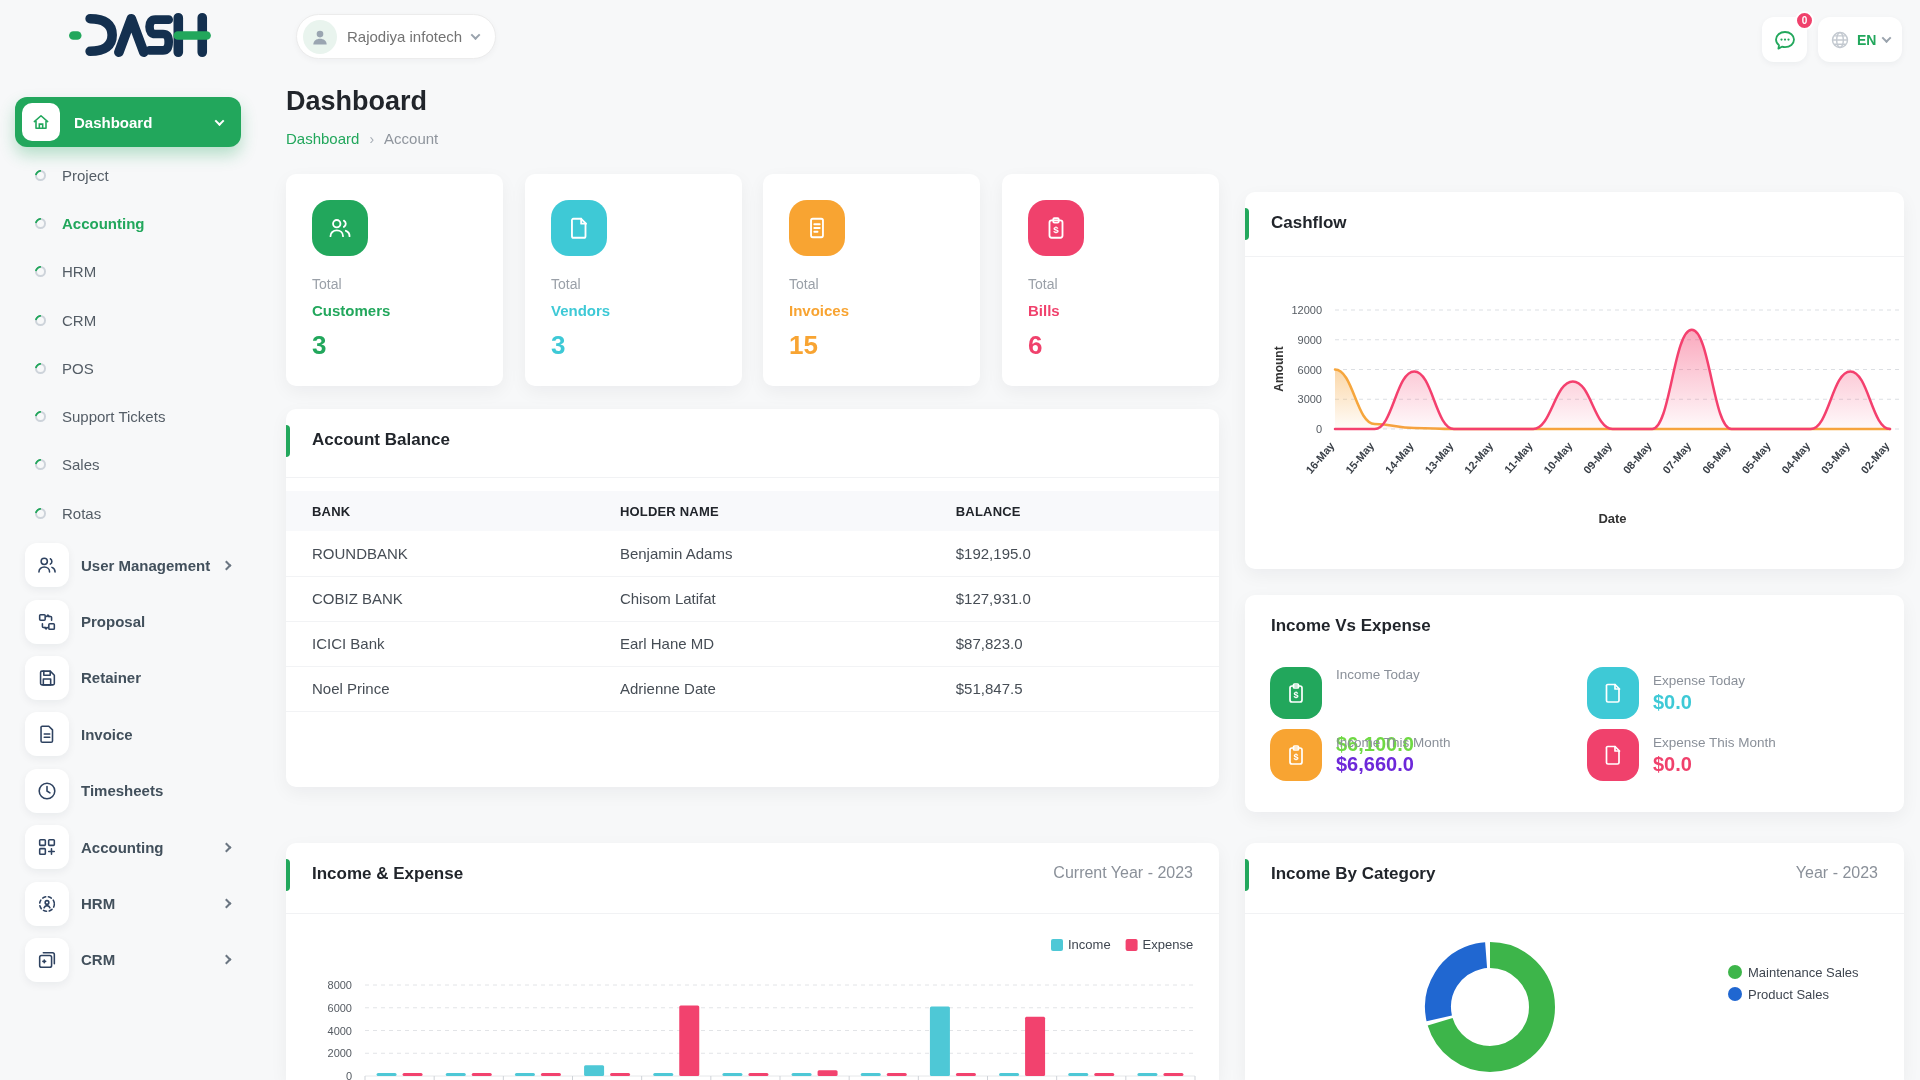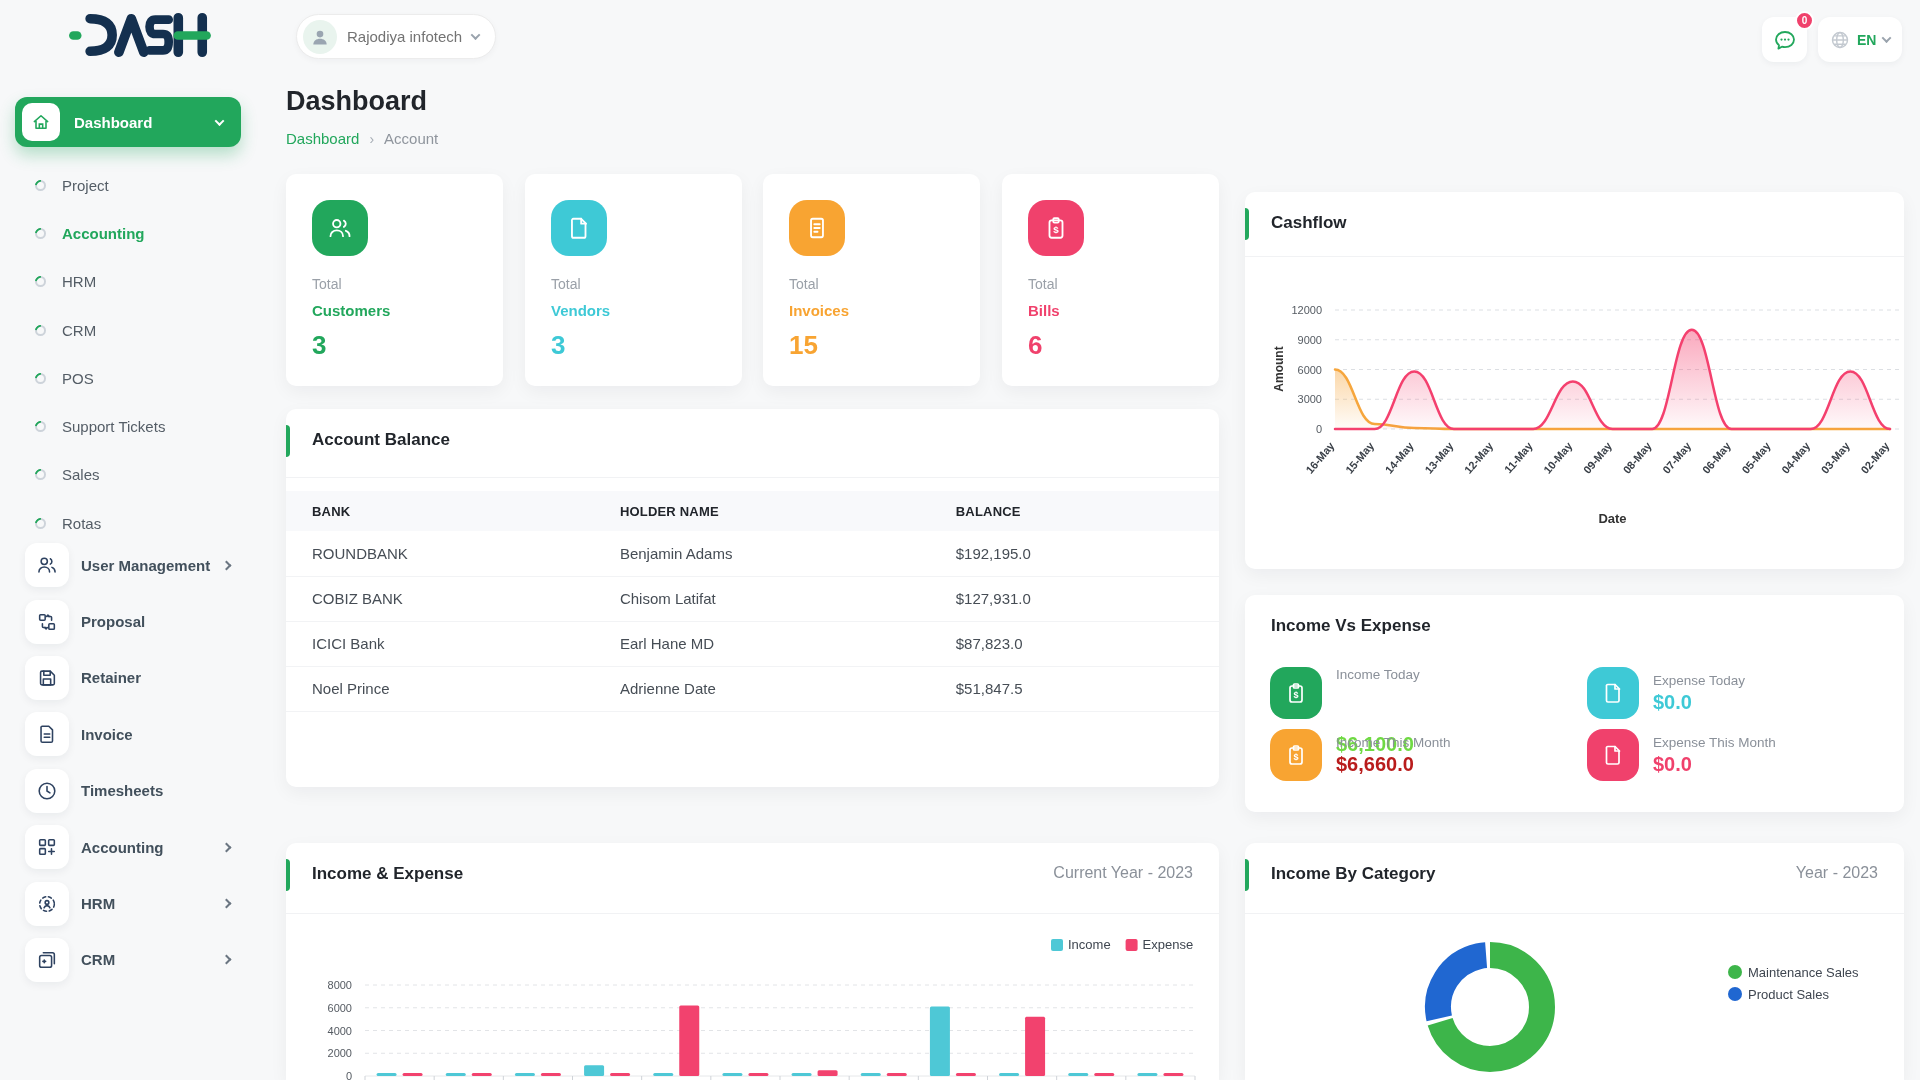--- a/index.html
+++ b/index.html
@@ -30,21 +30,21 @@
   .chev.right { transform:rotate(-45deg); }
   .chev-gray { color:#9aa3ad; }
 
   
   .dash-btn { left:15px; top:97px; width:226px; height:50px; background:#22a75c; border-radius:12px;
     display:flex; align-items:center; box-shadow:0 8px 16px rgba(34,167,92,.30); cursor:pointer; }
   .dash-btn .tile { width:38px; height:38px; background:#fff; border-radius:10px; margin-left:7px;
     display:flex; align-items:center; justify-content:center; }
   .dash-btn .lbl { color:#fff; font-size:15px; font-weight:700; margin-left:14px; flex:1; }
   .dash-btn .chev { color:#fff; margin-right:18px; }
-  .submenu { left:0; top:161px; width:256px; }
+  .submenu { left:0; top:151px; width:256px; }
   .sub-item { height:48.3px; display:flex; align-items:center; padding-left:35px; gap:16px; cursor:pointer; }
   .sub-item .lbl { font-size:15px; color:#545d66; }
   .sub-item.active .lbl { color:#22a75c; font-weight:700; }
   .bullet { width:11px; height:11px; border:2px solid #cdd3da; border-radius:50%; position:relative; flex:0 0 auto; }
   .bullet:after { content:""; position:absolute; inset:-2px; border:2px solid transparent;
     border-top-color:#22a75c; border-radius:50%; transform:rotate(-40deg); }
   .tilemenu { left:0; top:537px; width:256px; }
   .tile-item { height:56.4px; display:flex; align-items:center; cursor:pointer; padding-right:26px; }
   .tile-item .tile { width:44px; height:44px; margin-left:25px; background:#fff; border-radius:12px;
     box-shadow:0 3px 8px rgba(20,30,50,.06); display:flex; align-items:center; justify-content:center; flex:0 0 auto; }
@@ -437,21 +437,21 @@
         <div class="ive-item" style="left: 25px; top: 134px;">
     <span class="ive-icon" style="background:#f8a432">
             <svg width="24" height="24" viewBox="0 0 24 24" fill="none" stroke="#ffffff" stroke-width="1.7" stroke-linecap="round" stroke-linejoin="round">
               <rect x="6" y="5" width="12" height="16" rx="2"></rect>
               <rect x="9.5" y="3" width="5" height="4" rx="1"></rect>
               <text x="12" y="16.5" text-anchor="middle" font-size="9" fill="#ffffff" stroke="none" font-weight="bold">$</text>
             </svg>
           </span>
     <span style="margin-left:14px; display:flex; flex-direction:column; justify-content:center;">
       <span class="ive-label">Income This Month</span>
-      <span class="ive-value" style="color:#b91c1c">$6,660.0</span>
+      <span class="ive-value" style="color:#6d28d9">$6,660.0</span>
     </span>
         </div>
         <div class="ive-item" style="left: 342px; top: 134px;">
     <span class="ive-icon" style="background:#f0416c">
             <svg width="24" height="24" viewBox="0 0 24 24" fill="none" stroke="#ffffff" stroke-width="1.7" stroke-linecap="round" stroke-linejoin="round">
               <path d="M7 3.5h7l4 4v12a1.5 1.5 0 0 1-1.5 1.5h-9.5A1.5 1.5 0 0 1 5.5 19.5v-14A1.5 1.5 0 0 1 7 3.5Z"></path>
               <path d="M14 3.5V8h4.5"></path>
             </svg>
           </span>
     <span style="margin-left:14px; display:flex; flex-direction:column; justify-content:center;">

